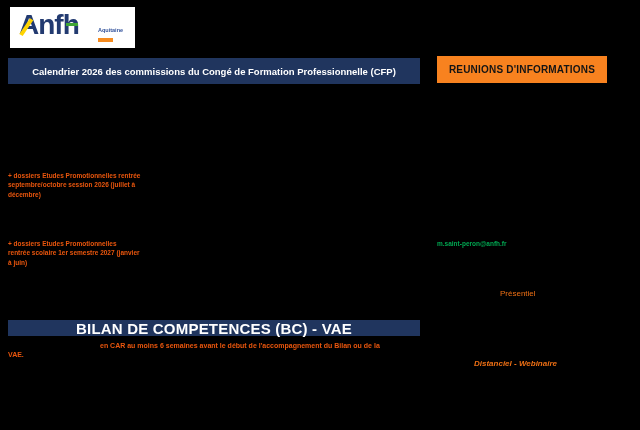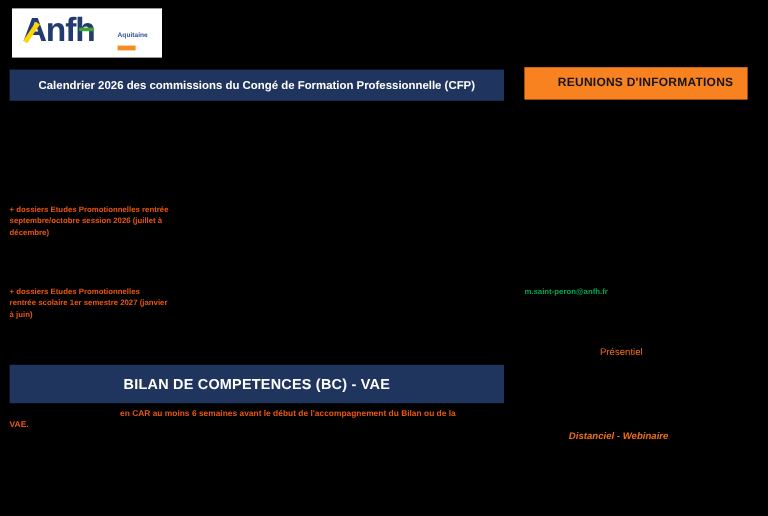--- a/index.html
+++ b/index.html
@@ -38,28 +38,27 @@
   }
   
   .banner-navy{
     position:absolute;left:8px;width:412px;
     background:#20355E;
     color:#ffffff;font-weight:bold;
     display:flex;align-items:center;justify-content:center;
     text-align:center;
   }
   .banner-cfp{top:58px;height:26px;font-size:9.5px;}
-  .banner-bc{top:304px;height:32px;font-size:12px;letter-spacing:.2px;}
+  .banner-bc{top:320px;height:16px;font-size:15px;letter-spacing:.2px;}
   .banner-orange{
     position:absolute;left:437px;top:56px;width:170px;height:27px;
     background:#F8821F;
     color:#151515;font-weight:bold;font-size:10px;letter-spacing:.2px;
     display:flex;align-items:center;justify-content:center;
     text-align:center;
-    padding-left:16px;
   }
   
   .ep-note{
     position:absolute;left:8px;width:170px;
     color:#EA560D;font-weight:bold;font-size:6.5px;line-height:9.4px;
   }
   .ep-note-1{top:171px;}
   .ep-note-2{top:239px;}
   .bc-line-1{
     position:absolute;left:100px;top:342px;width:330px;

